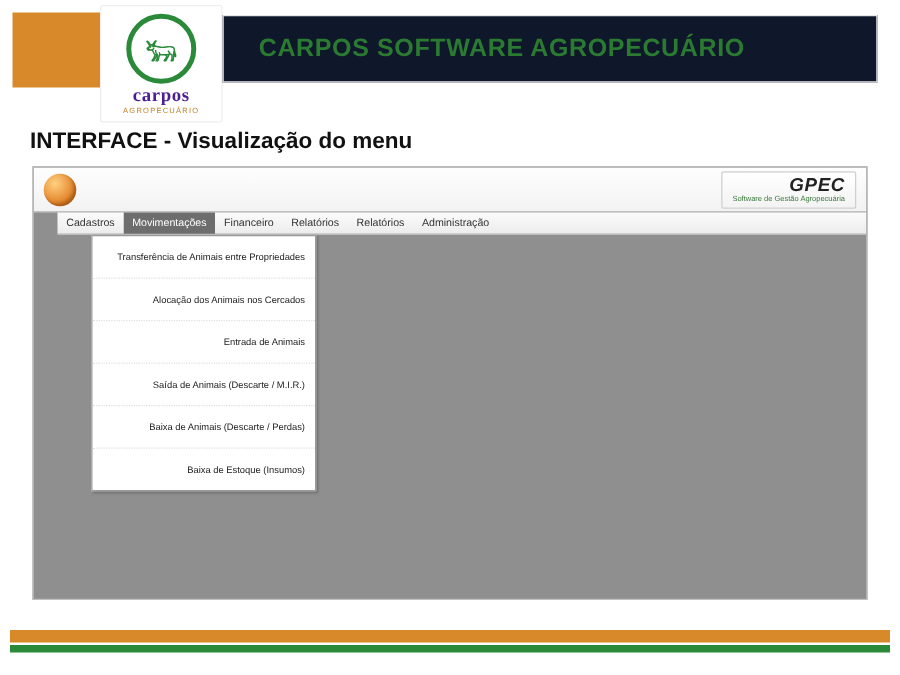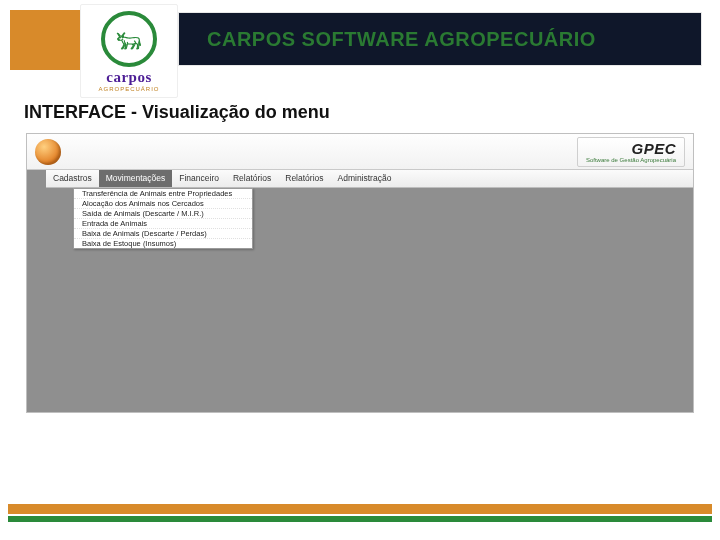--- a/index.html
+++ b/index.html
@@ -72,21 +72,21 @@
   .section-title {
     margin: 14px 0 10px 24px;
     font-family: Verdana, sans-serif;
     font-size: 18px;
     font-weight: bold;
     color: #111;
   }
   
   .app-window {
     margin: 6px 26px 0;
-    height: 280px;
+    height: 347px;
     border: 1px solid #bfbfbf;
     background: #8f8f8f;
     position: relative;
     overflow: hidden;
   }
   .app-header {
     height: 36px;
     background: linear-gradient(#fefefe, #f2f2f2);
     border-bottom: 1px solid #c9c9c9;
     display: flex;
@@ -143,24 +143,25 @@
     left: 46px;
     top: 54px;
     width: 180px;
     background: #fff;
     border: 1px solid #9a9a9a;
     box-shadow: 1px 1px 2px rgba(0,0,0,.25);
   }
   .dropdown-item {
     font-size: 7.5px;
     color: #222;
-    padding: 0 8px;
+    padding: 12px 8px;
     border-bottom: 1px dotted #e0e0e0;
     white-space: nowrap;
     cursor: pointer;
+    text-align: right;
   }
   .dropdown-item:last-child { border-bottom: none; }
   
   .footer-bars {
     position: absolute;
     left: 0; right: 0; bottom: 18px;
   }
   .bar-orange {
     height: 10px;
     background: #d88a2a;
@@ -201,22 +202,22 @@
     <div class="menu-item">Cadastros</div>
     <div class="menu-item active">Movimentações</div>
     <div class="menu-item">Financeiro</div>
     <div class="menu-item">Relatórios</div>
     <div class="menu-item">Relatórios</div>
     <div class="menu-item">Administração</div>
   </div>
   <div class="dropdown">
     <div class="dropdown-item">Transferência de Animais entre Propriedades</div>
     <div class="dropdown-item">Alocação dos Animais nos Cercados</div>
+    <div class="dropdown-item">Entrada de Animais</div>
     <div class="dropdown-item">Saída de Animais (Descarte / M.I.R.)</div>
-    <div class="dropdown-item">Entrada de Animais</div>
     <div class="dropdown-item">Baixa de Animais (Descarte / Perdas)</div>
     <div class="dropdown-item">Baixa de Estoque (Insumos)</div>
   </div>
 </div>
 
 <div class="footer-bars">
   <div class="bar-orange"></div>
   <div class="bar-green"></div>
 </div>
 

